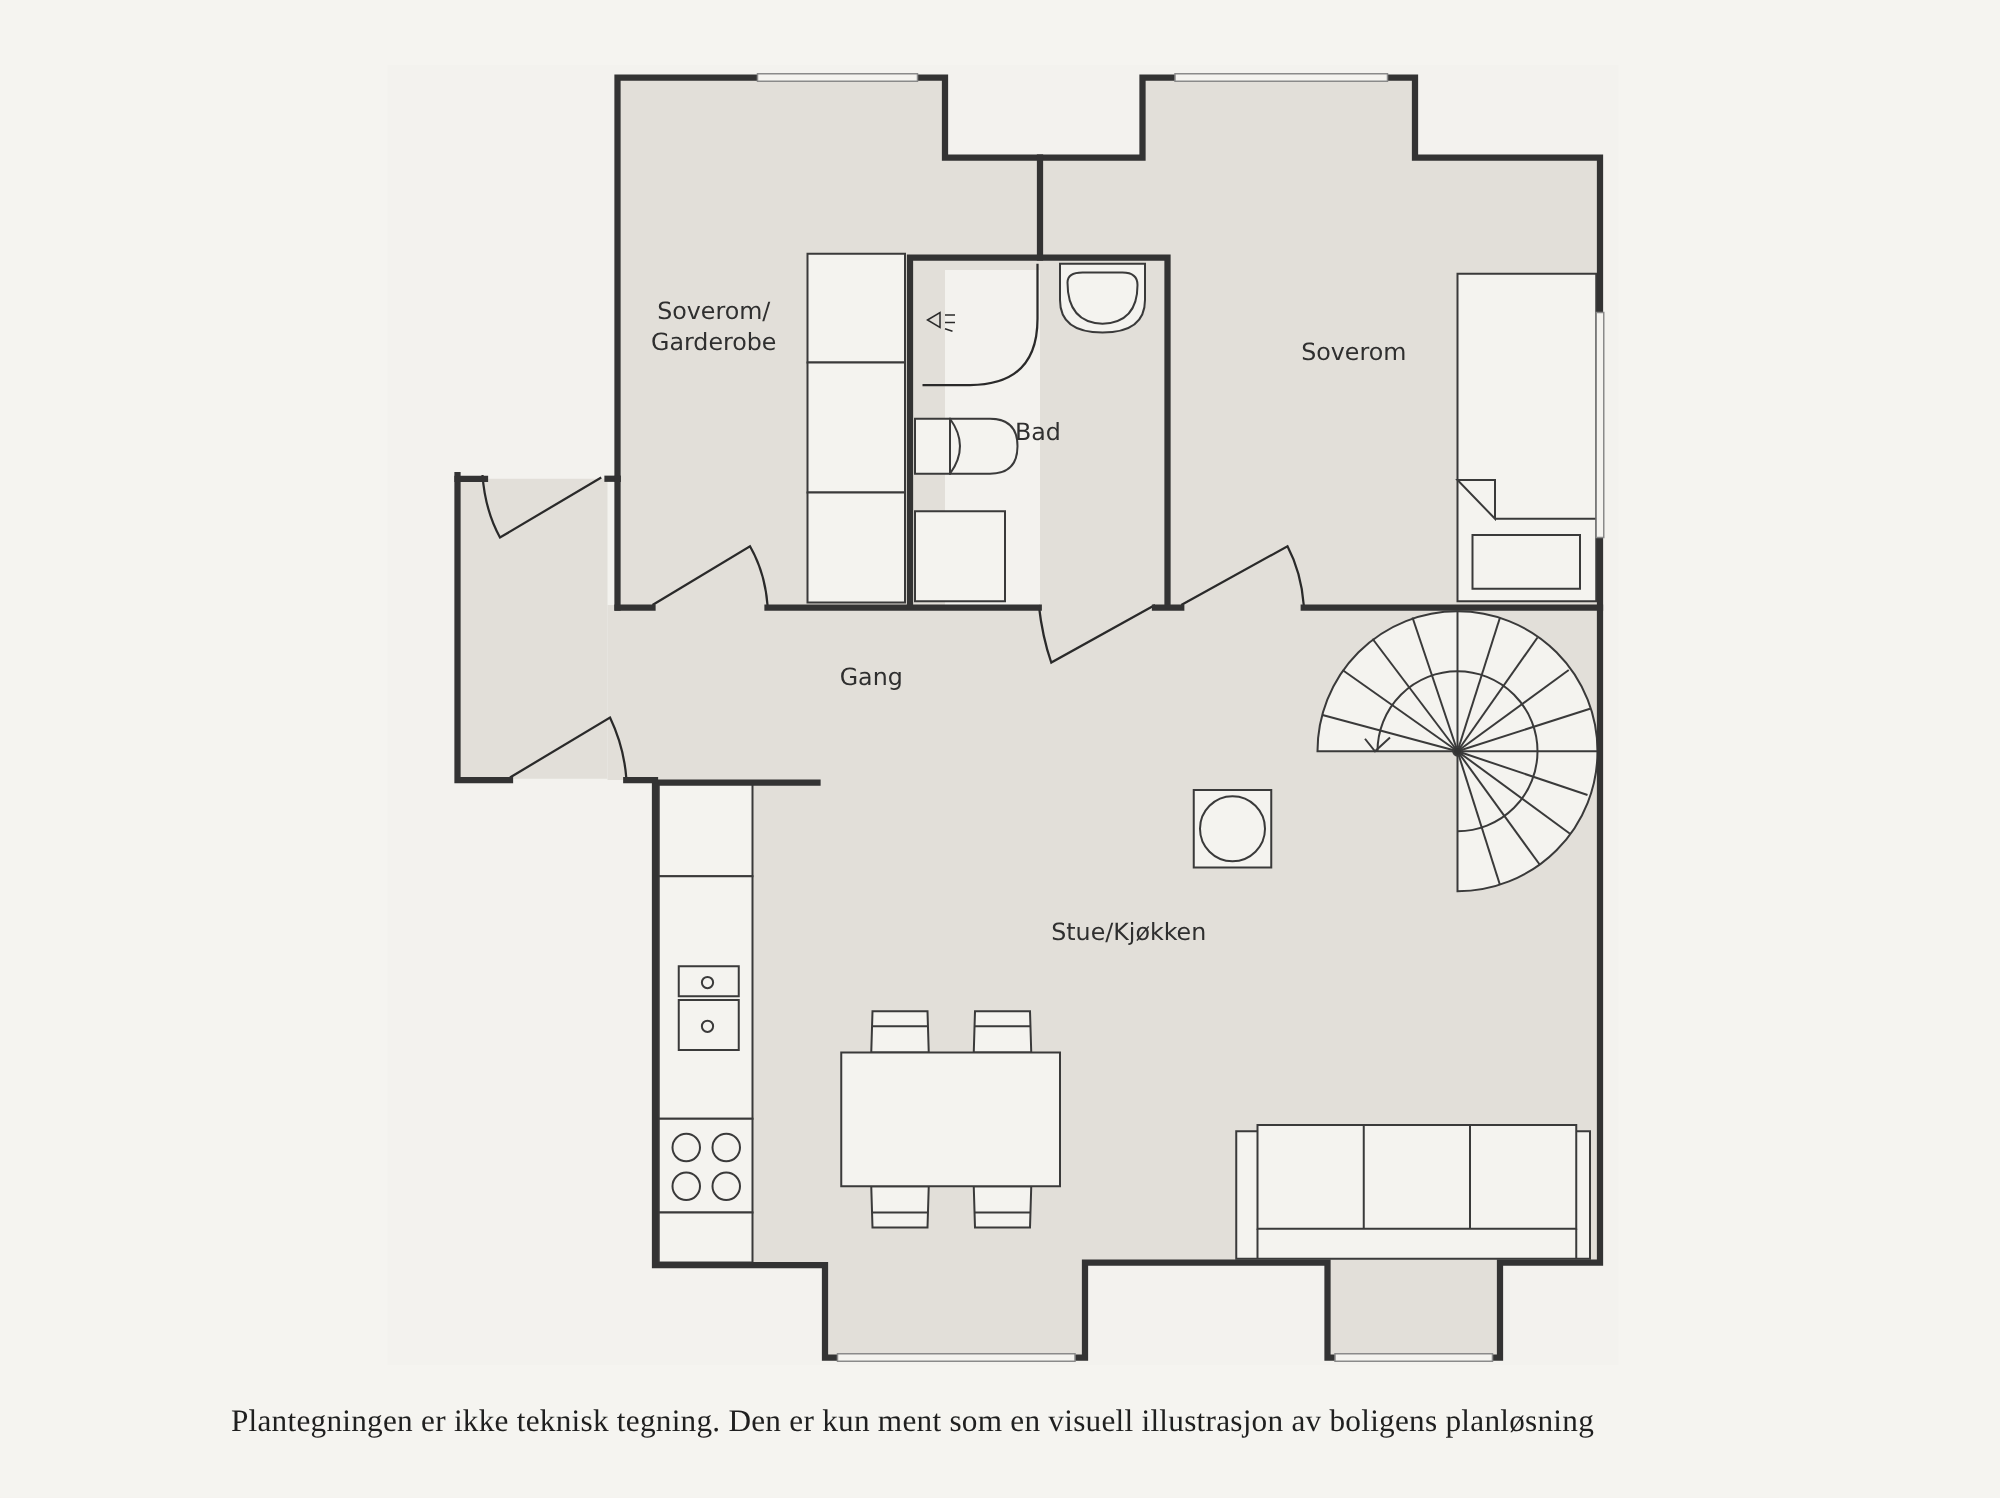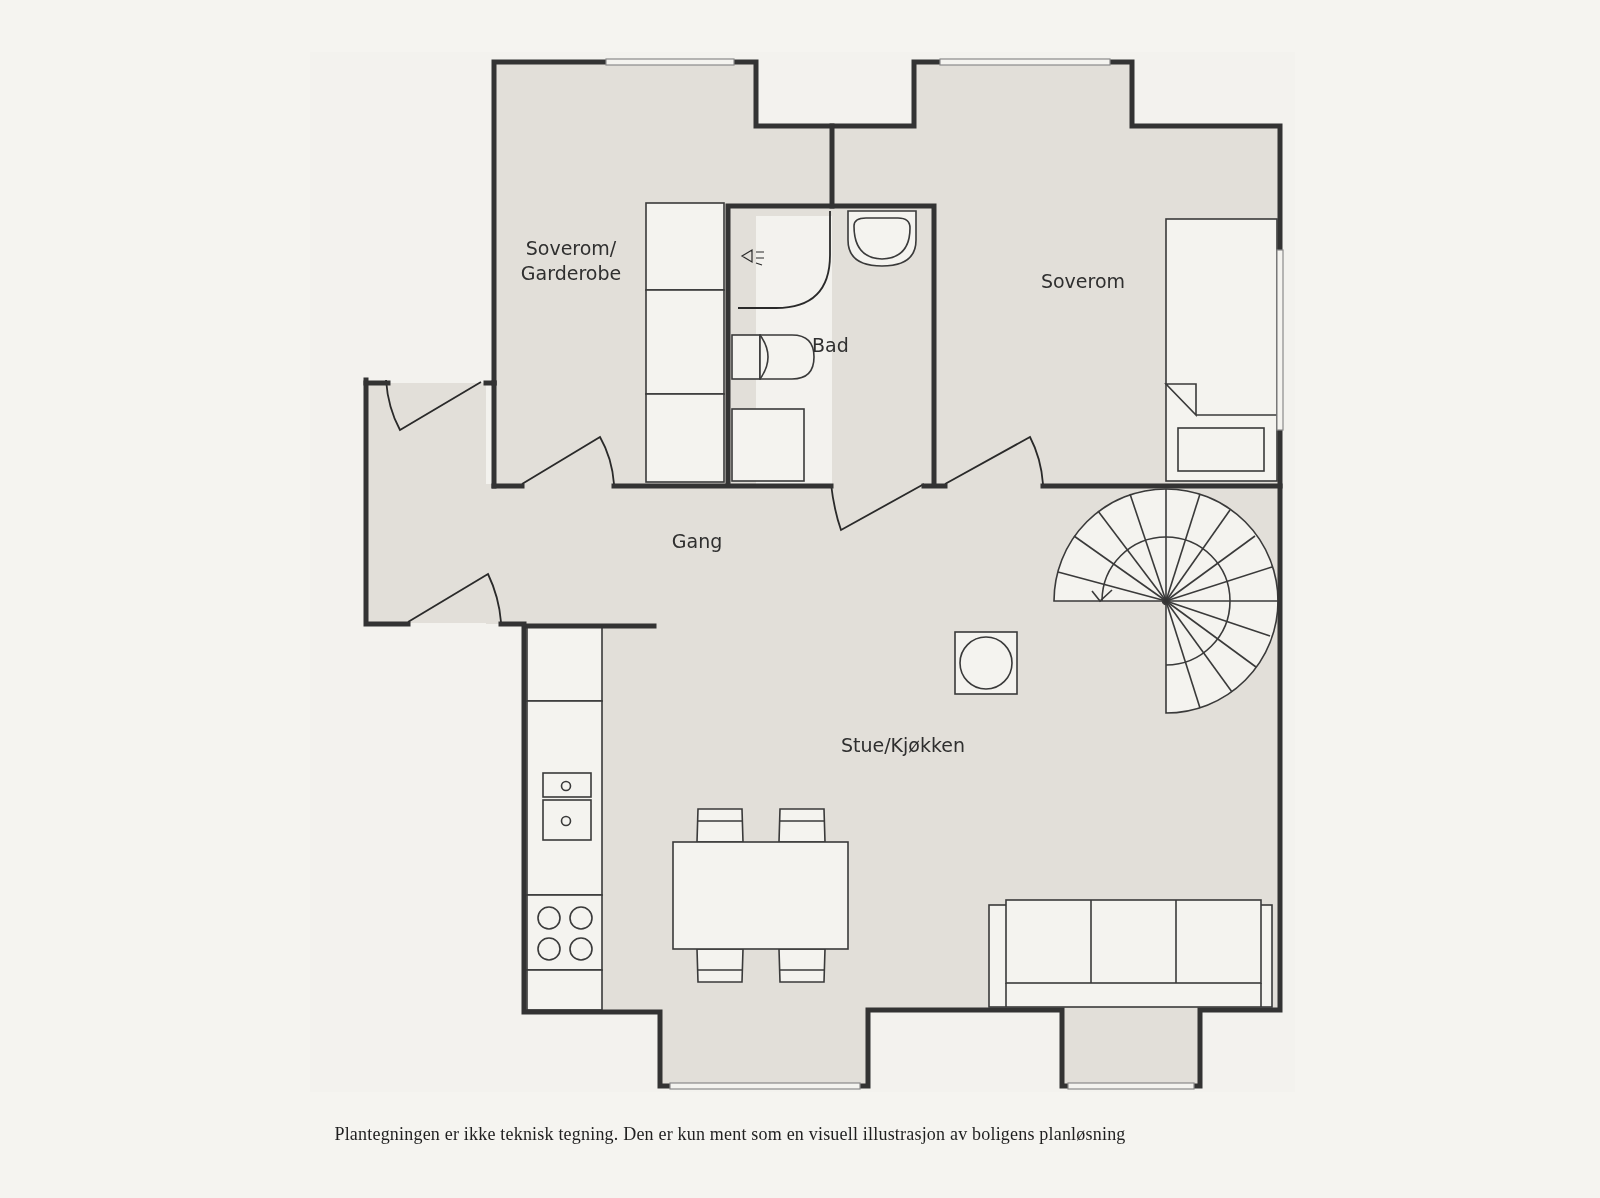--- a/index.html
+++ b/index.html
@@ -1,20 +1,20 @@
 <!DOCTYPE html>
 <html><head>
 <meta charset="utf-8">
 <style>
   html,body{margin:0;padding:0;background:#f5f4f0;}
   body{width:1600px;height:1198px;position:relative;overflow:hidden;font-family:"DejaVu Sans",sans-serif;}
   #plan{position:absolute;left:0;top:0;width:1600px;height:1198px;}
   .lbl{font-family:"DejaVu Sans",sans-serif;font-size:19px;fill:#2f2f2f;}
   #caption{position:absolute;left:0;top:1124px;width:1460px;text-align:center;
-    font-family:"Liberation Serif","DejaVu Serif",serif;font-size:18px;color:#1f1f1f;letter-spacing:0.2px;}
+    font-family:"Liberation Serif","DejaVu Serif",serif;font-size:25px;color:#1f1f1f;letter-spacing:0.2px;}
 </style>
 </head>
 <body>
 
 <svg id="plan" viewBox="0 0 1600 1198" xmlns="http://www.w3.org/2000/svg">
 
   <rect x="310" y="52" width="985" height="1040" fill="#f3f2ee"></rect>
 
   <g fill="#e2dfd9">
     <rect x="494" y="64" width="262" height="420"></rect>

